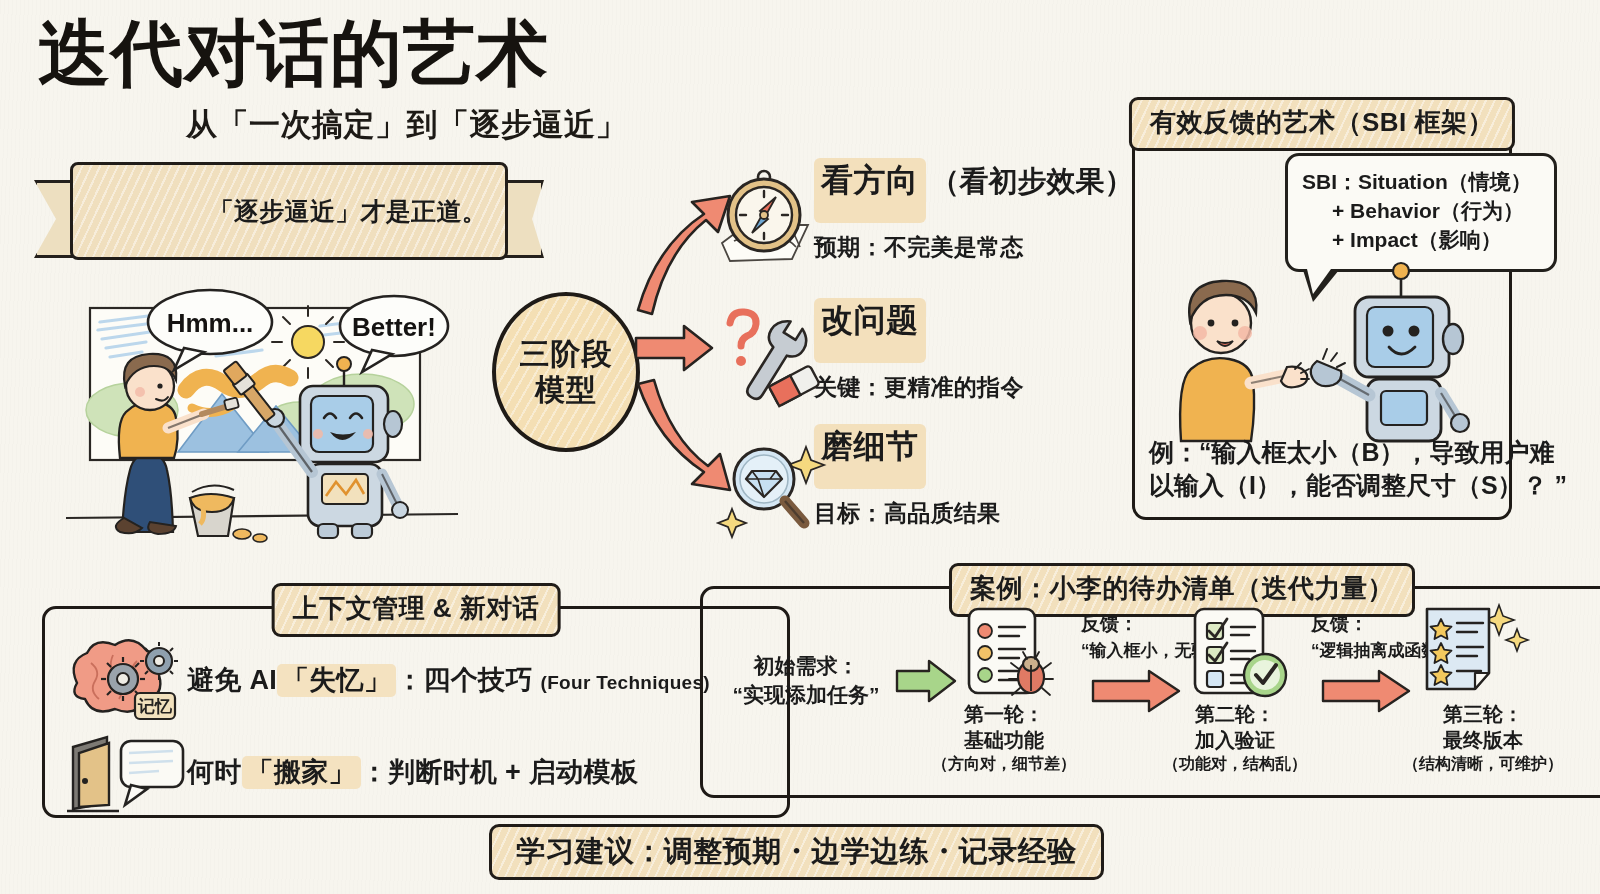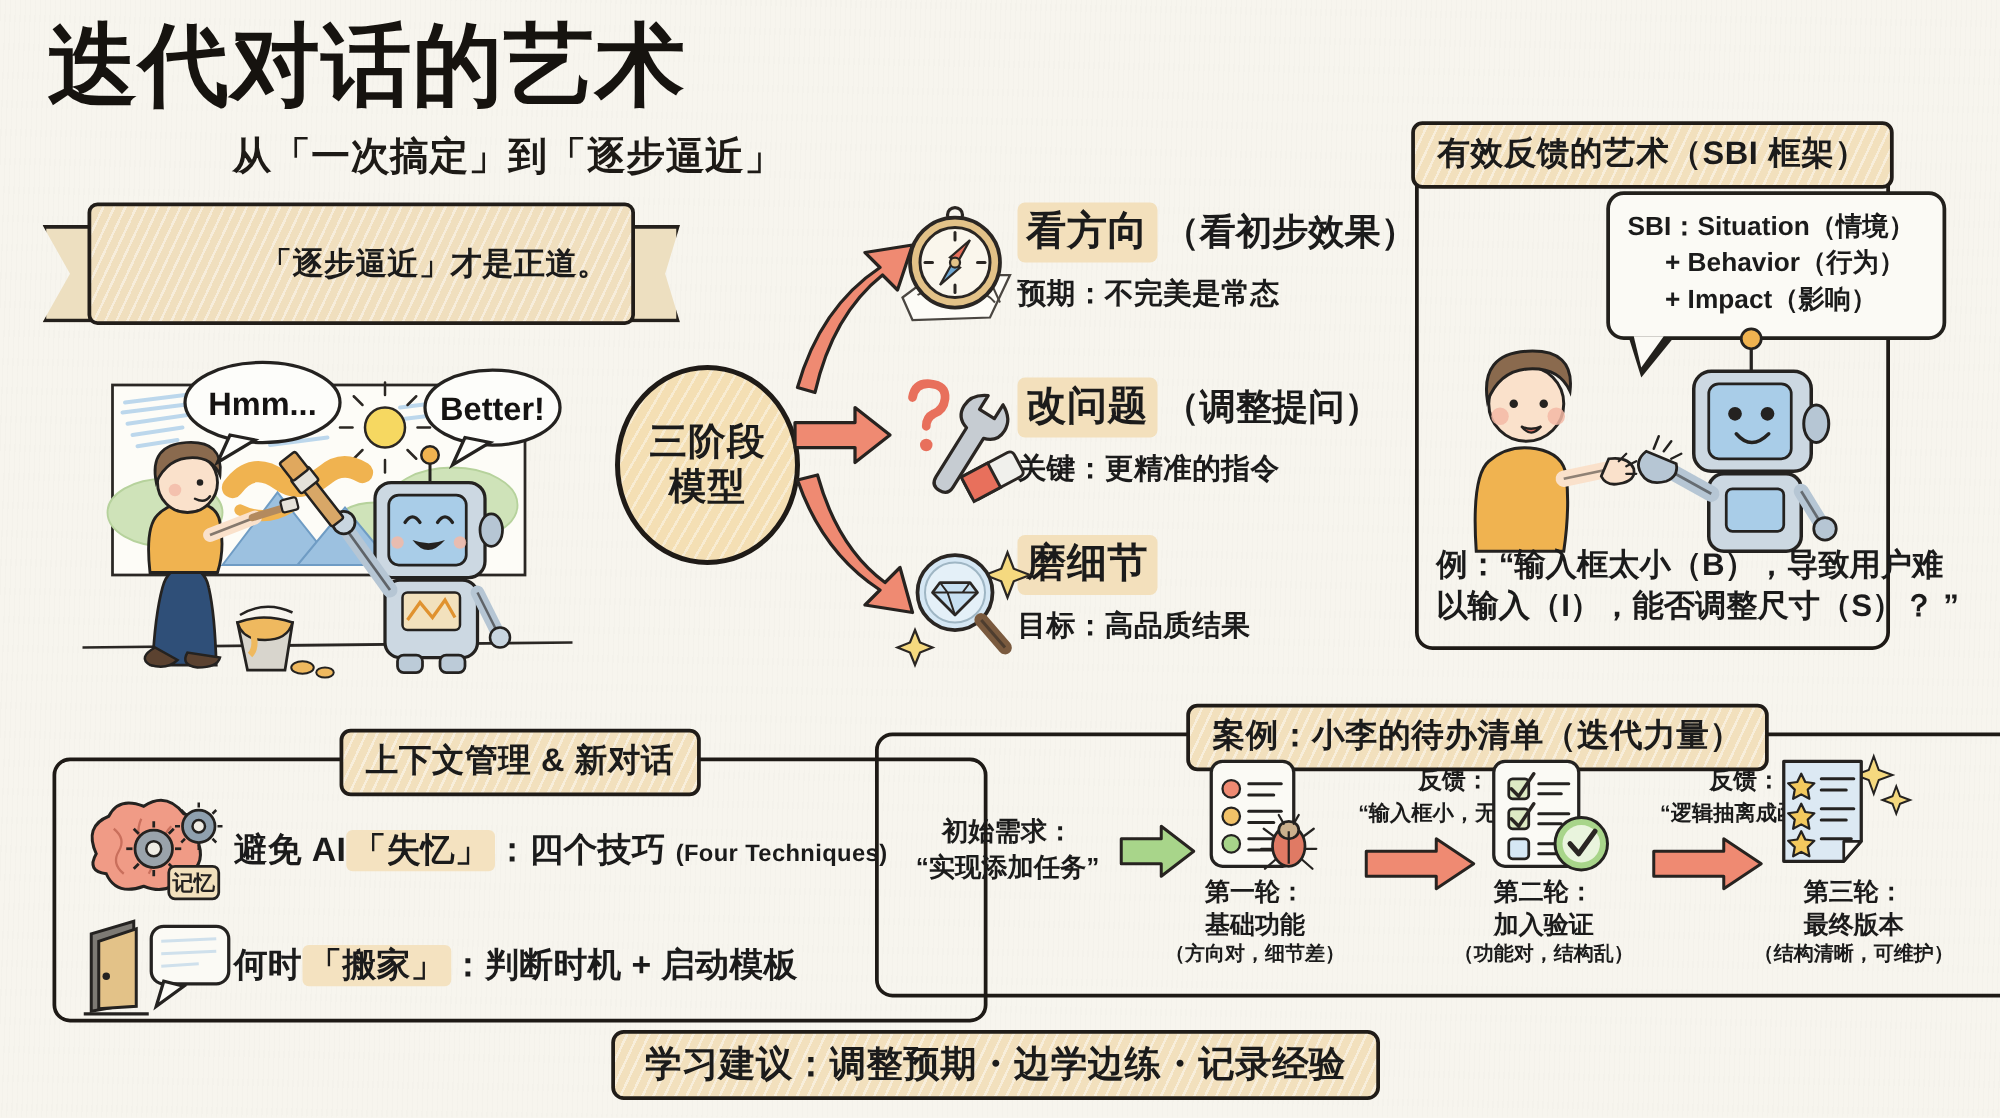--- a/index.html
+++ b/index.html
@@ -60,21 +60,21 @@
     border: 4px solid #1f1b17; border-radius: 50%;
     display: flex; flex-direction: column; align-items: center; justify-content: center;
   }
   #hub span { font-size: 30px; font-weight: bold; line-height: 1.2; letter-spacing: 1px; }
 
   .stage-row { position: absolute; display: flex; align-items: center; }
   .stage-icon { width: 96px; height: 96px; flex: 0 0 96px; position: relative; }
   .stage-txt { margin-left: 6px; }
   .stage-head { display: flex; align-items: baseline; white-space: nowrap; }
   .hl {
-    background: #f3e0bc; border-radius: 6px; padding: 1px 7px 3px;
+    background: #f3e0bc; border-radius: 6px; padding: 1px 7px 20px;
     font-size: 32px; font-weight: bold; letter-spacing: .5px;
   }
   .stage-paren { font-size: 29px; font-weight: bold; margin-left: 5px; }
   .stage-sub { font-size: 23px; font-weight: bold; margin-top: 9px; letter-spacing: .3px; }
 
   
   .panel { position: absolute; border: 3.5px solid #1e1a16; border-radius: 14px; background: transparent; }
   .panel-tab {
     position: absolute; top: -26px; transform: translateX(-50%);
     background: repeating-linear-gradient(115deg, rgba(255,255,255,.45) 0 2px, transparent 2px 8px), #f2e0bd;
@@ -104,21 +104,21 @@
   .ctx-text { font-size: 27px; font-weight: bold; white-space: nowrap; letter-spacing: .3px; }
   .ctx-hl { background: #f4e2c0; border-radius: 5px; padding: 1px 5px 2px; }
   .ctx-en { font-size: 19px; font-weight: bold; }
 
   
   #case-panel { left: 700px; top: 586px; width: 964px; height: 212px; }
   .case-step { position: absolute; text-align: center; }
   .case-cap1 { font-size: 20px; font-weight: bold; line-height: 1.3; white-space: nowrap; }
   .case-cap2 { font-size: 20px; font-weight: bold; line-height: 1.3; white-space: nowrap; }
   .case-cap3 { font-size: 16px; font-weight: bold; line-height: 1.3; white-space: nowrap; margin-top: 1px; }
-  .fb-label { position: absolute; text-align: center; }
+  .fb-label { position: absolute; }
   .fb-t { font-size: 19px; font-weight: bold; white-space: nowrap; }
   .fb-q { font-size: 17px; font-weight: bold; white-space: nowrap; margin-top: 2px; }
   .init-req { position: absolute; text-align: center; }
   .init-req div { font-size: 21px; font-weight: bold; line-height: 1.4; white-space: nowrap; }
 
   
   #footer {
     left: 489px; top: 824px; width: 615px; height: 56px;
     background: repeating-linear-gradient(115deg, rgba(255,255,255,.45) 0 2px, transparent 2px 8px), #f2e0bd;
     border: 3.5px solid #201c18; border-radius: 10px;
@@ -310,21 +310,20 @@
         </g>
         <g transform="rotate(-28 82 84)">
           <rect x="60" y="72" width="46" height="22" rx="4" fill="#f0f0ec" stroke="#2a2623" stroke-width="2.4"></rect>
           <path d="M60 72 L84 72 L84 94 L60 94 Z" fill="#e8705c" stroke="#2a2623" stroke-width="2.4"></path>
         </g>
       </svg>
     </div>
     <div class="stage-txt">
       <div class="stage-head">
         <span class="hl">改问题</span>
-        <span class="stage-paren">（调整提问）</span>
       </div>
       <div class="stage-sub">关键：更精准的指令</div>
     </div>
   </div>
 
   <div class="stage-row" style="left:712px; top:424px;">
     <div class="stage-icon">
       <svg width="116" height="114" viewBox="0 0 116 114">
         <path d="M94 18 l5 13 l13 5 l-13 5 l-5 13 l-5 -13 l-13 -5 l13 -5 Z" fill="#f5d97f" stroke="#2a2623" stroke-width="1.8"></path>
         <path d="M20 80 l4 10 l10 4 l-10 4 l-4 10 l-4 -10 l-10 -4 l10 -4 Z" fill="#f5d97f" stroke="#2a2623" stroke-width="1.8"></path>

